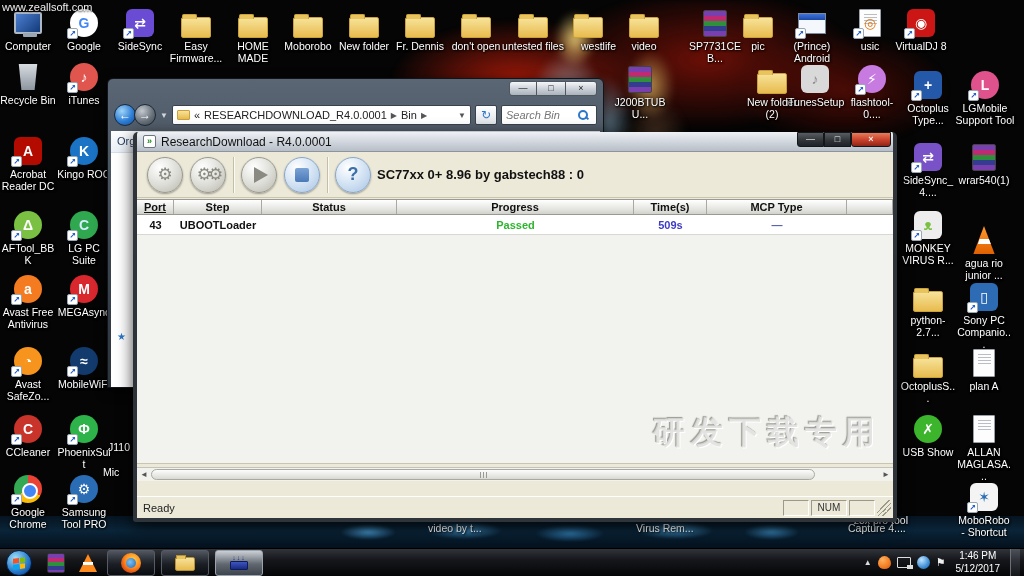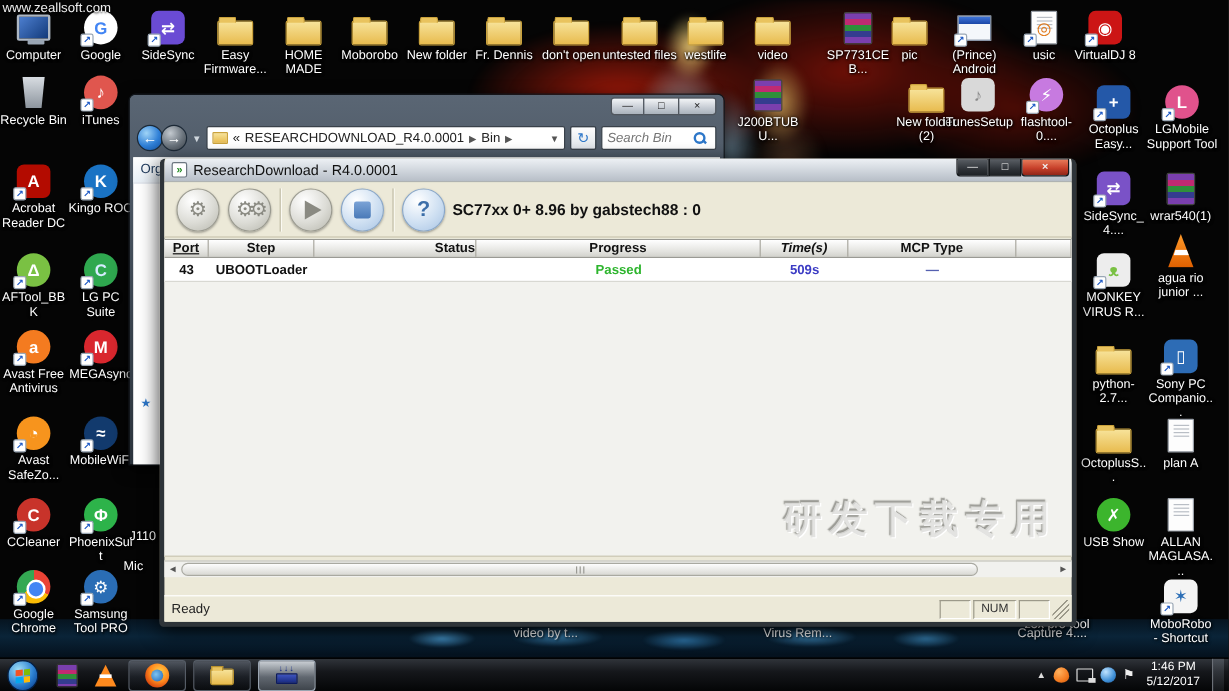--- a/index.html
+++ b/index.html
@@ -293,21 +293,21 @@
         <div class="ik-folder" style="position: relative;"></div>
       </div>
       <div class="dlabel">don't open</div>
     </div>
     <div class="dicon" style="left: 502px; top: 8px; width: 62px;">
       <div class="glyph">
         <div class="ik-folder" style="position: relative;"></div>
       </div>
       <div class="dlabel">untested files</div>
     </div>
-    <div class="dicon" style="left: 560px; top: 8px;">
+    <div class="dicon" style="left: 560px; top: 8px; text-align: right;">
       <div class="glyph">
         <div class="ik-folder" style="position: relative;"></div>
       </div>
       <div class="dlabel">westlife</div>
     </div>
     <div class="dicon" style="left: 616px; top: 8px;">
       <div class="glyph">
         <div class="ik-folder" style="position: relative;"></div>
       </div>
       <div class="dlabel">video</div>
@@ -499,21 +499,21 @@
       </div>
       <div class="dlabel">flashtool-0....</div>
     </div>
     <div class="dicon" style="left: 900px; top: 70px;">
       <div class="glyph">
         <div class="ik-square" style="position: relative; background: rgb(36, 88, 168);">
           <span style="position: absolute; inset: 0px; display: flex; align-items: center; justify-content: center; font-weight: bold; font-size: 14px; color: rgb(255, 255, 255);">+</span>
         </div>
         <i class="sc">↗</i>
       </div>
-      <div class="dlabel">Octoplus Easy...</div>
+      <div class="dlabel">Octoplus Type...</div>
     </div>
     <div class="dicon" style="left: 954px; top: 70px; width: 62px;">
       <div class="glyph">
         <div class="ik-circle" style="position: relative; background: rgb(224, 82, 140);">
           <span style="position: absolute; inset: 0px; display: flex; align-items: center; justify-content: center; font-weight: bold; font-size: 14px; color: rgb(255, 255, 255);">L</span>
         </div>
         <i class="sc">↗</i>
       </div>
       <div class="dlabel">LGMobile Support Tool</div>
     </div>
@@ -534,21 +534,21 @@
     </div>
     <div class="dicon" style="left: 900px; top: 210px;">
       <div class="glyph">
         <div class="ik-square" style="position: relative; background: rgb(237, 237, 237);">
           <span style="position: absolute; inset: 0px; display: flex; align-items: center; justify-content: center; font-weight: bold; font-size: 14px; color: rgb(122, 193, 67);">ᴥ</span>
         </div>
         <i class="sc">↗</i>
       </div>
       <div class="dlabel">MONKEY VIRUS R...</div>
     </div>
-    <div class="dicon" style="left: 956px; top: 194px;">
+    <div class="dicon" style="left: 956px; top: 225px;">
       <div class="glyph">
         <div class="ik-cone" style="position: relative;"></div>
       </div>
       <div class="dlabel">agua rio junior ...</div>
     </div>
     <div class="dicon" style="left: 900px; top: 282px;">
       <div class="glyph">
         <div class="ik-folder" style="position: relative;"></div>
       </div>
       <div class="dlabel">python-2.7...</div>
@@ -673,23 +673,23 @@
     <div class="tsep"></div>
     <div class="tbtn blue help">
         <span>?</span>
       </div>
     <div class="app-banner">SC77xx 0+ 8.96 by gabstech88 : 0</div>
   </div>
   <div class="grid">
     <div class="grid-header" id="grid-header">
         <div class="gh-cell" style="width: 37px; text-decoration: underline;">Port</div>
         <div class="gh-cell" style="width: 88px;">Step</div>
-        <div class="gh-cell" style="width: 135px; text-align: right;">Status</div>
+        <div class="gh-cell" style="width: 135px;">Status</div>
         <div class="gh-cell" style="width: 237px;">Progress</div>
-        <div class="gh-cell" style="width: 73px; font-style: italic;">Time(s)</div>
+        <div class="gh-cell" style="width: 73px;">Time(s)</div>
         <div class="gh-cell" style="width: 140px;">MCP Type</div>
         <div class="gh-cell" style="width: 46px;"></div>
       </div>
     <div class="grid-row" id="grid-row">
         <div class="gr-cell" style="width: 37px;">43</div>
         <div class="gr-cell" style="width: 88px;">UBOOTLoader</div>
         <div class="gr-cell" style="width: 135px; margin-top: 48px;">Unplugged</div>
         <div class="gr-cell" style="width: 237px; color: rgb(45, 181, 45);">Passed</div>
         <div class="gr-cell" style="width: 73px; color: rgb(59, 59, 196);">509s</div>
         <div class="gr-cell" style="width: 140px; color: rgb(85, 96, 176);">—</div>

